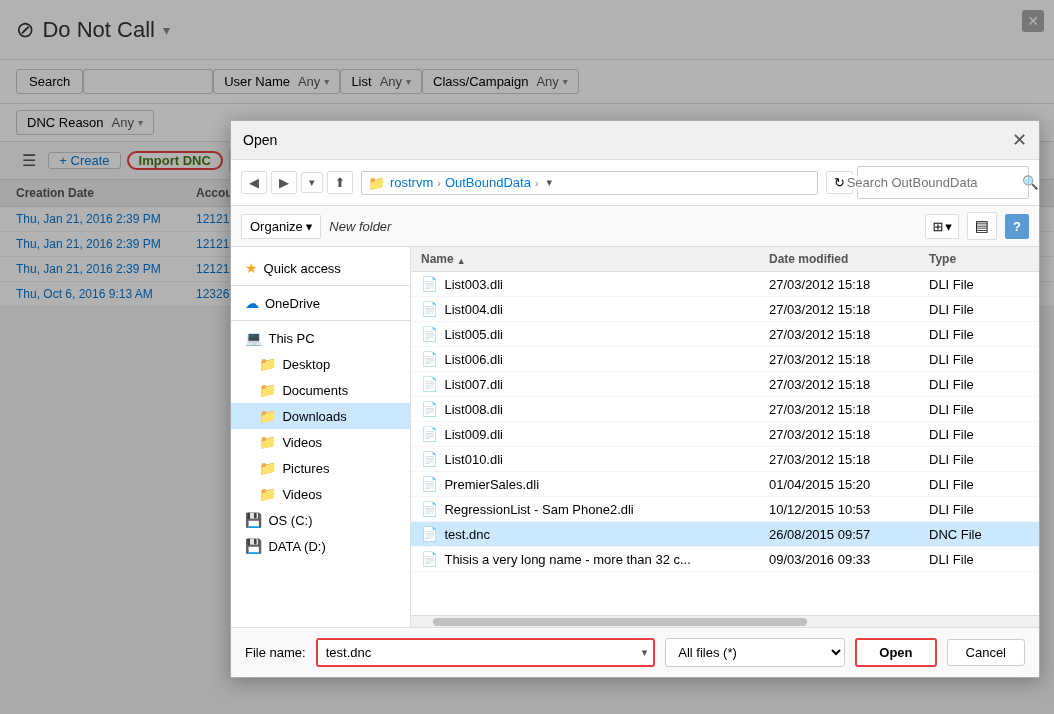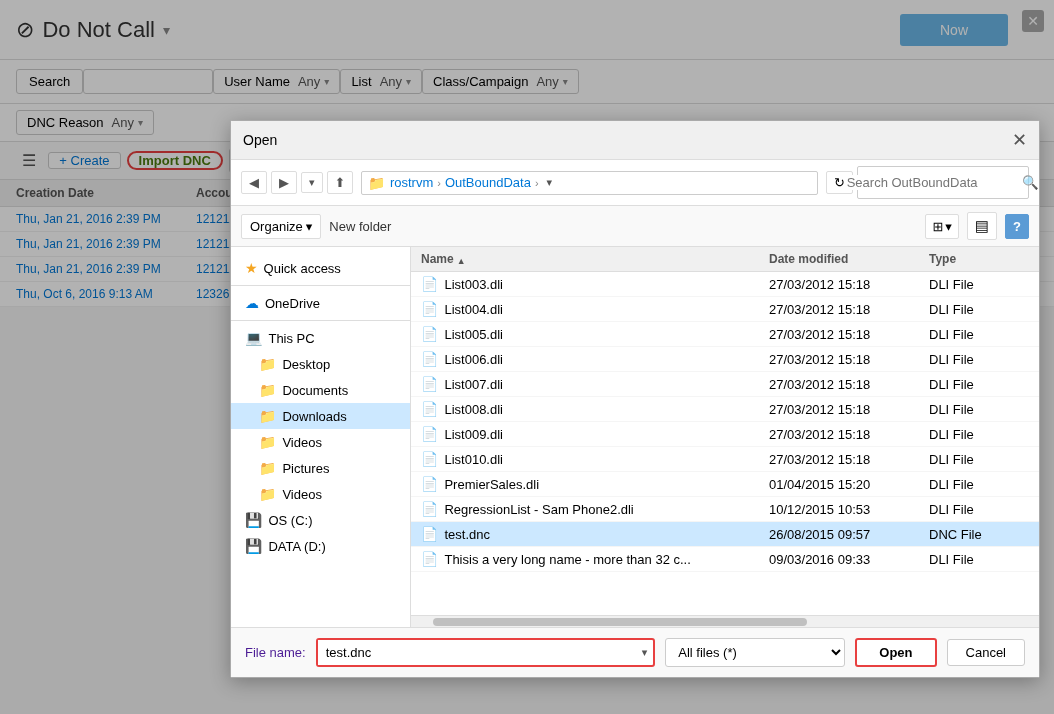--- a/index.html
+++ b/index.html
@@ -228,21 +228,21 @@
       align-items: center;
       padding: 6px 10px;
       border-bottom: 1px solid #ddd;
       background: #f9f9f9;
       gap: 8px;
     }
     .organize-btn {
       border: 1px solid #ddd; background: #fff; cursor: pointer; padding: 4px 8px; border-radius: 2px; font-size: 13px; display: flex; align-items: center; gap: 3px;
     }
     .new-folder-btn {
-      border: none; background: none; cursor: pointer; font-size: 13px; color: #333;
+      border: none; background: none; cursor: pointer; font-size: 13px; color: #333; font-style: italic;
     }
     .view-btn {
       border: 1px solid #ddd; background: #fff; cursor: pointer; padding: 4px 6px; border-radius: 2px; font-size: 13px; display: flex; align-items: center; gap: 2px; margin-left: auto;
     }
     .pane-btn {
       border: 1px solid #ddd; background: #fff; cursor: pointer; padding: 4px 7px; border-radius: 2px; font-size: 15px;
     }
     .help-btn {
       border: 1px solid #5b9bd5; background: #5b9bd5; cursor: pointer; padding: 4px 7px; border-radius: 2px; color: #fff; font-weight: bold; font-size: 13px;
     }
@@ -323,21 +323,21 @@
 
     .dialog-footer {
       border-top: 1px solid #ddd;
       background: #f9f9f9;
       padding: 10px 14px;
       display: flex;
       align-items: center;
       gap: 10px;
       flex-wrap: wrap;
     }
-    .file-name-label { font-size: 13px; color: #4c1d95; white-space: nowrap; }
+    .file-name-label { font-size: 13px; color: #000000; white-space: nowrap; }
     .file-name-input-wrap {
       flex: 1;
       display: flex;
       align-items: center;
       border: 2px solid #e84040;
       border-radius: 3px;
       background: #fff;
       min-width: 200px;
     }
     .file-name-input {
@@ -399,21 +399,20 @@
 <body>
 
 <div class="app-bg">
 
   <div class="app-header">
     <div class="app-title">
       <span>⊘</span>
       <span>Do Not Call</span>
       <span style="font-size:14px;color:#888;">▾</span>
     </div>
-    <button class="now-btn">Now</button>
     <button class="close-x">✕</button>
   </div>
 
   <div class="filter-bar">
     <button class="filter-btn">Search</button>
     <input class="filter-input" type="text" style="border: 1px solid rgb(204, 204, 204); padding: 4px 8px; border-radius: 3px; font-size: 13px; width: 130px;">
     <div class="filter-dropdown">
       <span>User Name</span>
       <span style="color:#555;margin-left:4px;">Any</span>
       <span class="caret">▾</span>

